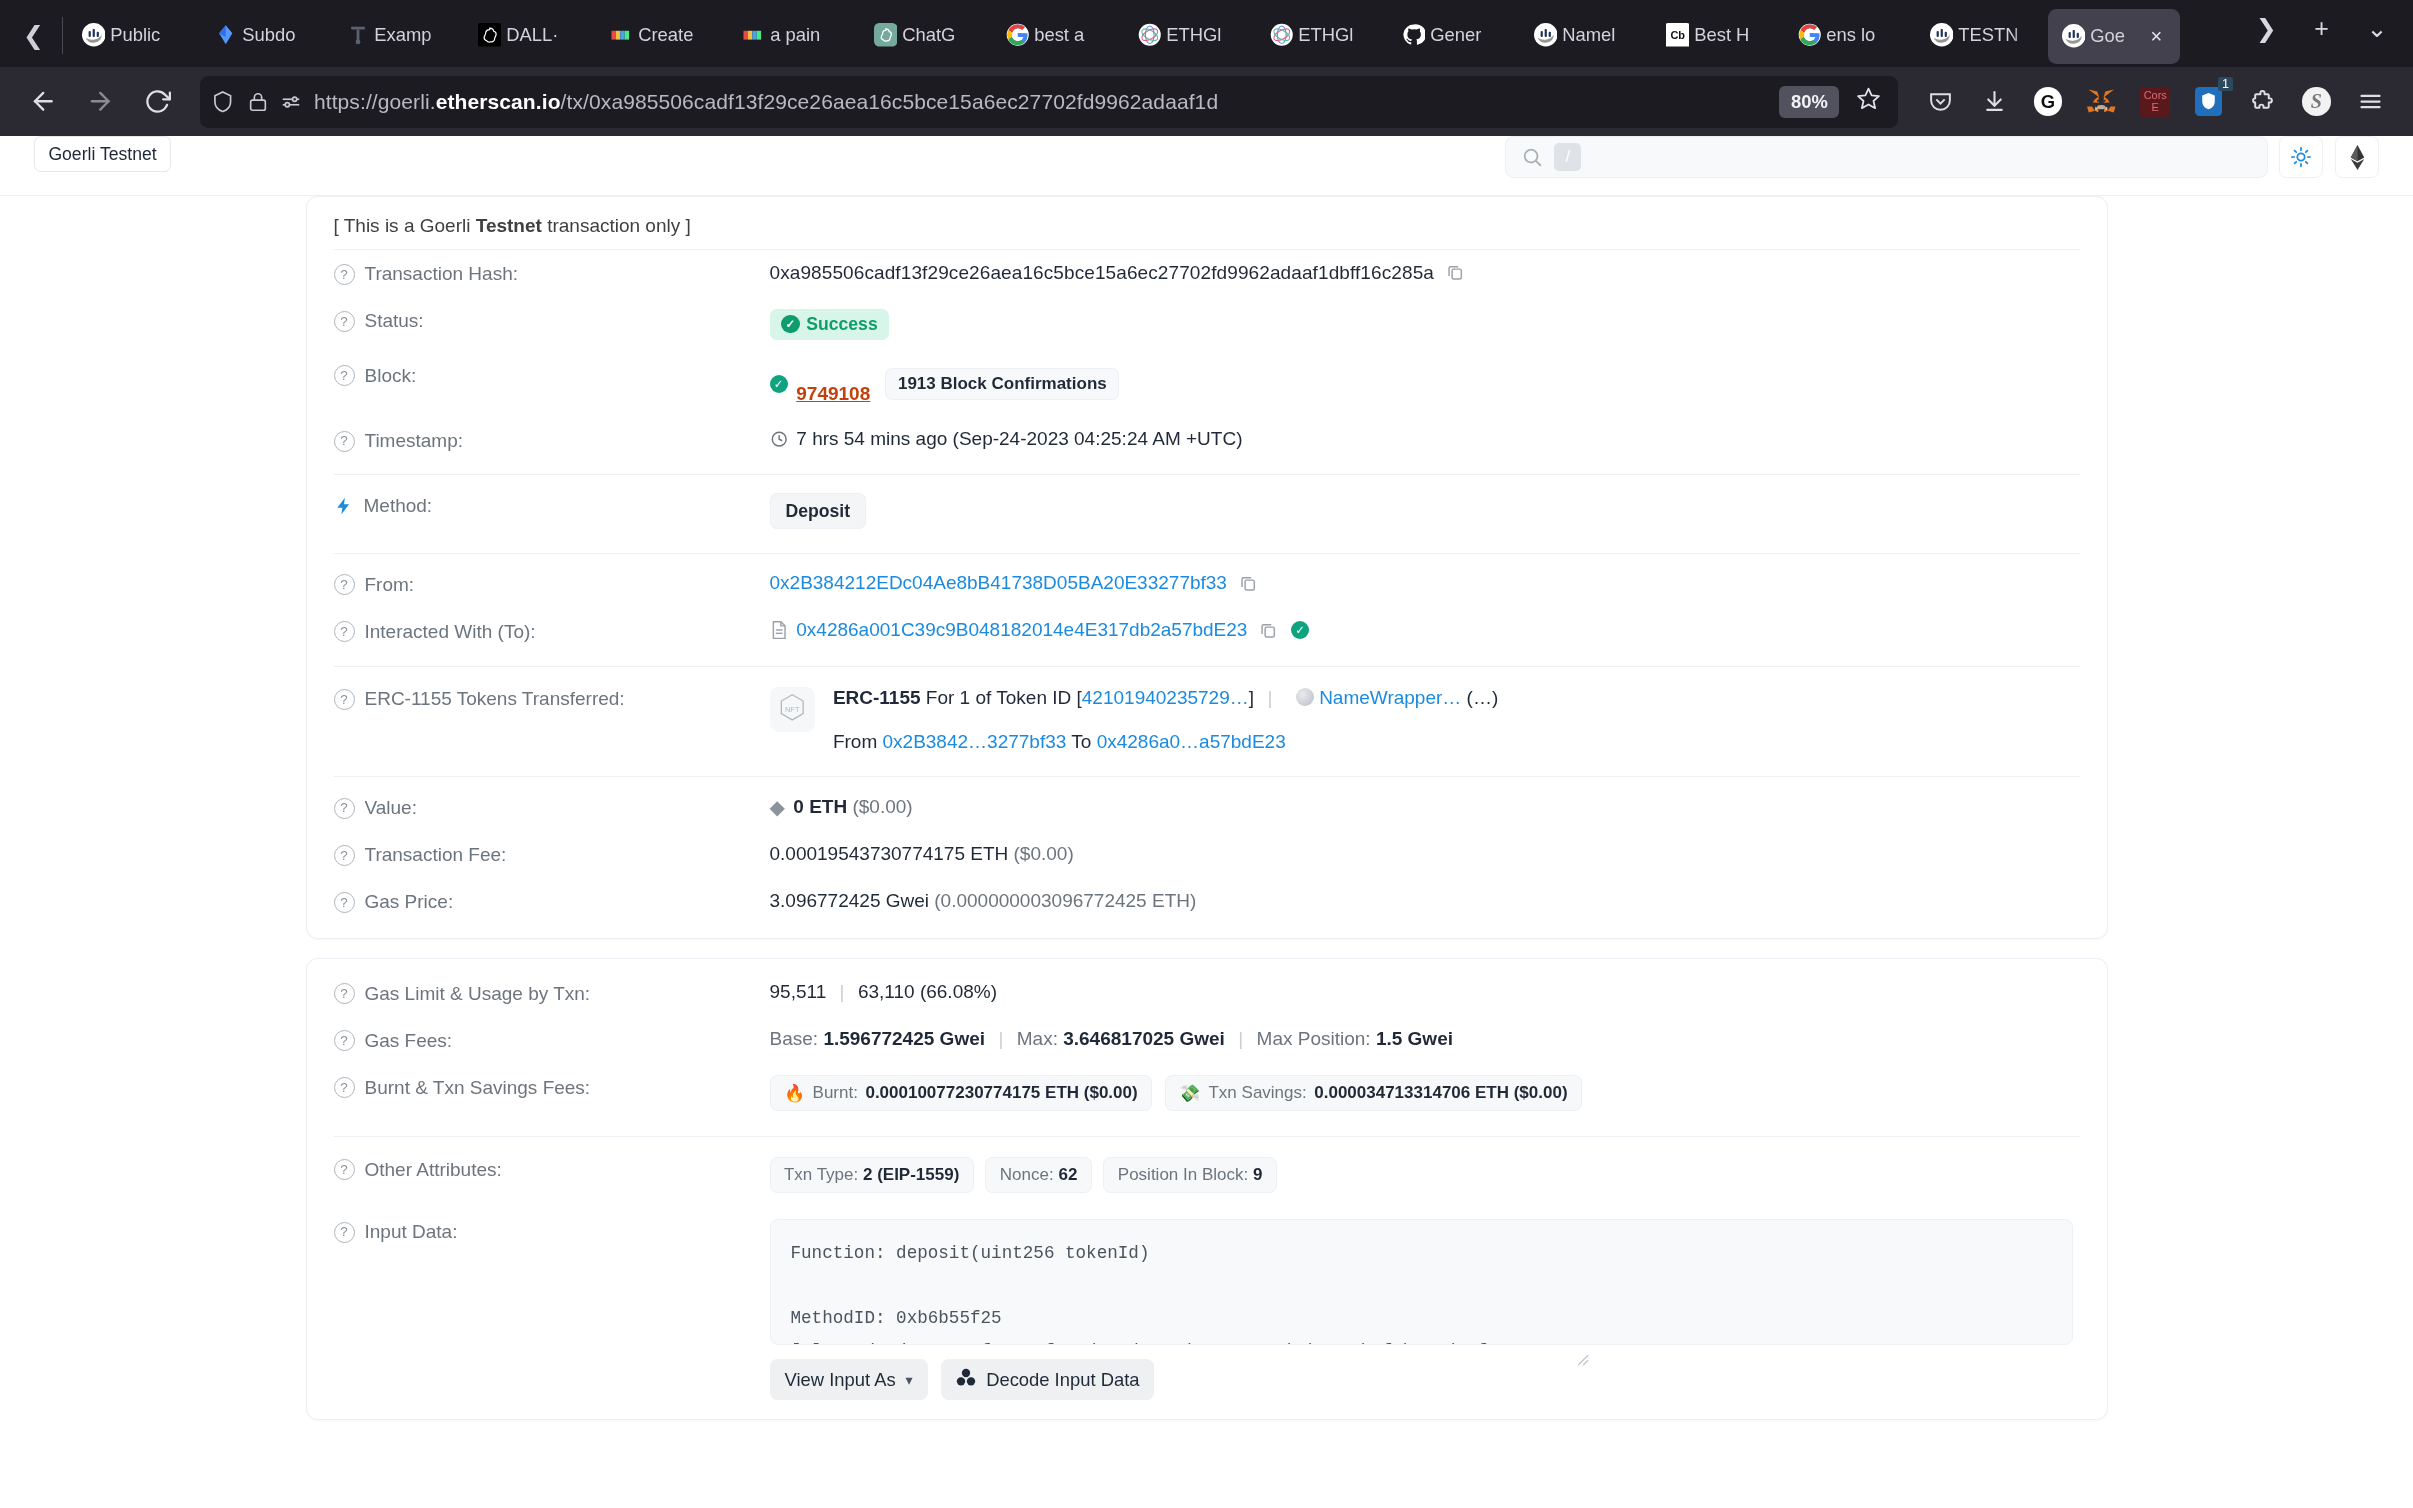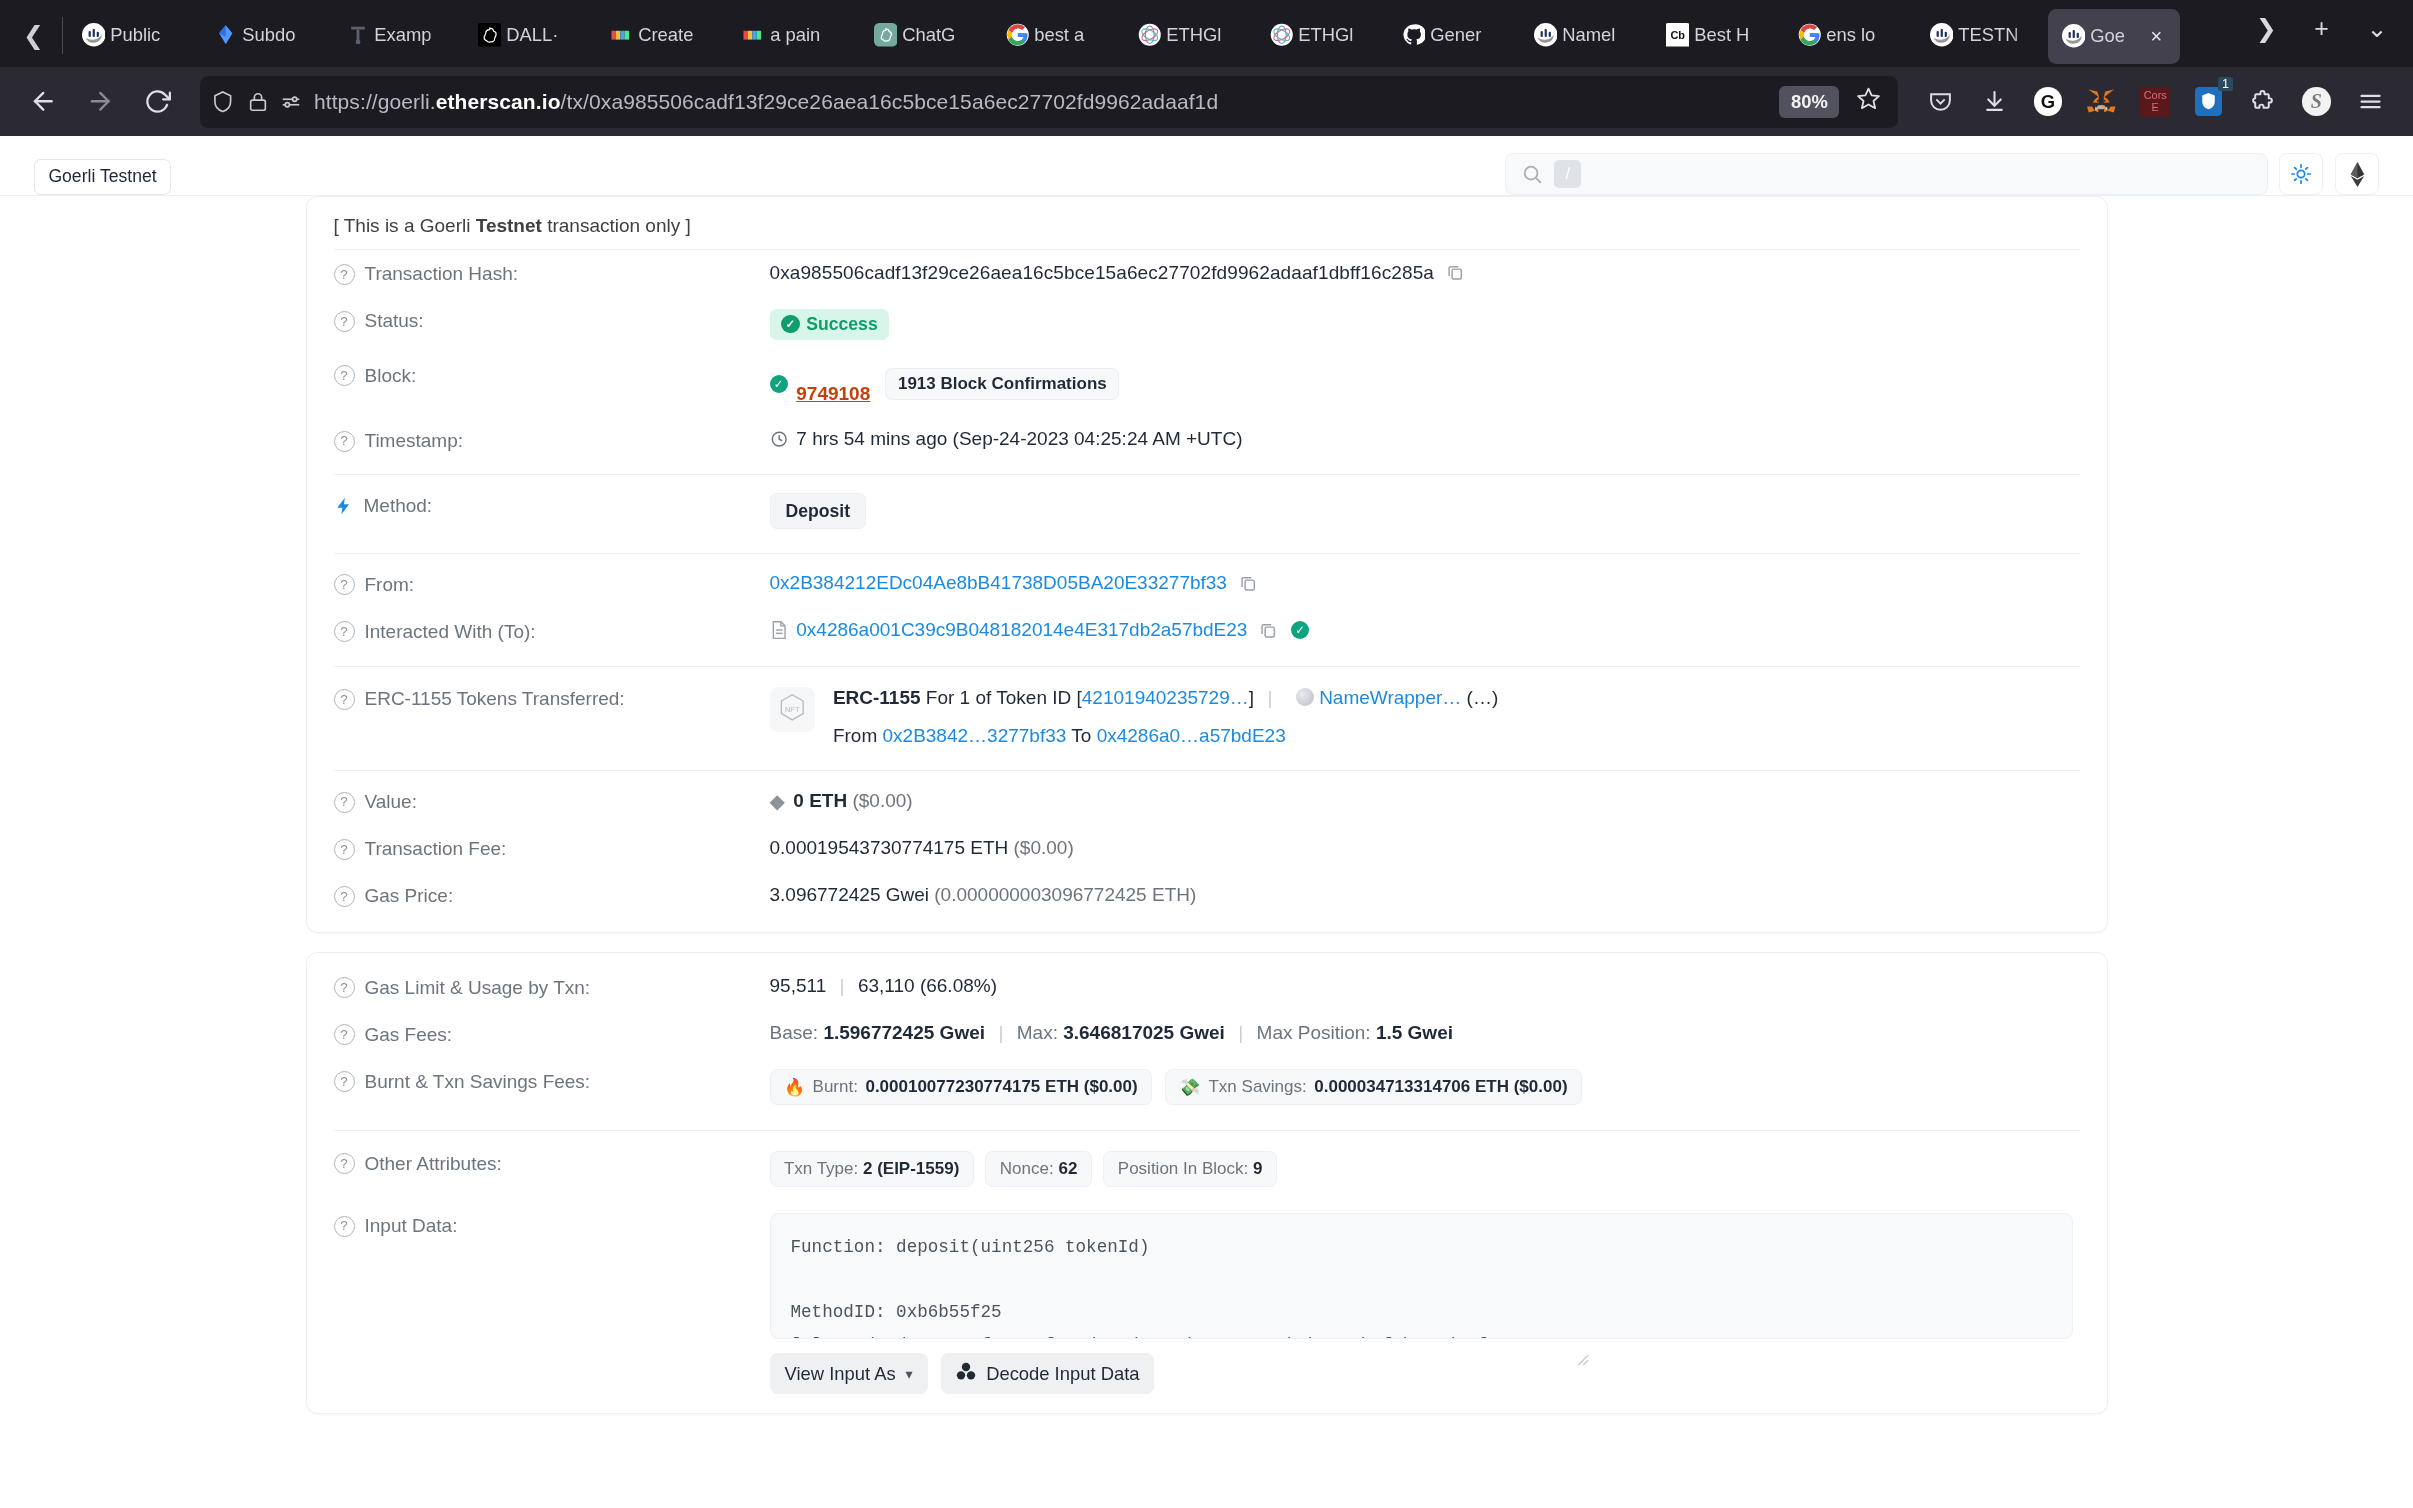--- a/index.html
+++ b/index.html
@@ -68,21 +68,21 @@
     background: #52525e; color: #f3f3f7; font-size: 18.4px; font-weight: bold;
     padding: 5px 11.7px; border-radius: 5.9px; flex: none;
   }
   .star { color: #e2e2ea; font-size: 25px; flex: none; padding: 0 5px; }
   .ext-row { display: flex; align-items: center; gap: 1.7px; flex: none; }
 
   
   .page { flex: 1; background: #ffffff; display: flex; flex-direction: column; overflow: hidden; }
 
   .site-header {
-    height: 60px; border-bottom: 0.8px solid #eceff3; display: flex; align-items: flex-end;
+    height: 60px; border-bottom: 0.8px solid #eceff3; display: flex; align-items: flex-start;
     padding: 0 34px; flex: none; background: #fff;
   }
   .net-badge {
     border: 0.8px solid #e3e6ea; border-radius: 6.7px; padding: 6.7px 13.4px;
     font-size: 17.6px; color: #1f2937; background: #fff;
   }
   .hdr-spacer { flex: 1; }
   .search-box {
     width: 763px; height: 42px; background: #f8f9fa; border: 0.8px solid #eceff3;
     border-radius: 8.4px; display: flex; align-items: center; padding: 0 8.4px 0 15px; gap: 11.7px;
@@ -146,21 +146,21 @@
   .pill-method {
     background: #f4f5f7; border: 0.8px solid #eceff3; border-radius: 6.7px;
     padding: 6.7px 15px; font-size: 17.6px; color: #1f2937; font-weight: bold;
   }
   .clock { color: #6c757d; margin-right: 8.4px; display: inline-flex; }
 
   .nft-box {
     width: 45px; height: 45px; background: #f6f7f8; border-radius: 8.4px;
     display: flex; align-items: center; justify-content: center; flex: none; margin-right: 18.4px;
   }
-  .erc-lines { display: flex; flex-direction: column; gap: 16px; font-size: 19px; }
+  .erc-lines { display: flex; flex-direction: column; gap: 22px; font-size: 19px; }
   .erc-lines b { font-weight: bold; }
   .token-ico {
     width: 18.4px; height: 18.4px; border-radius: 50%;
     background: radial-gradient(circle at 35% 35%, #e9eaee, #b9bdc6);
     display: inline-block; vertical-align: -2.5px; margin: 0 5px 0 10px;
   }
   .gray-paren { color: #6c757d; }
 
   .doc-ico { color: #9aa1a9; margin-right: 8.4px; display: inline-flex; }
 

